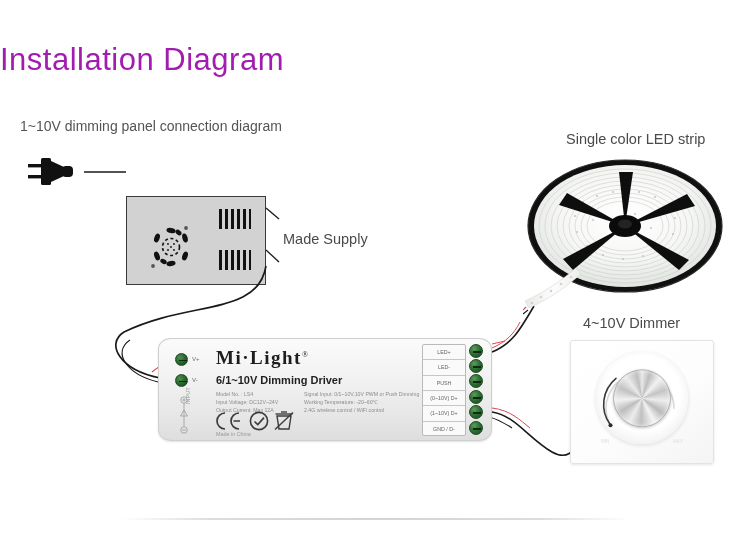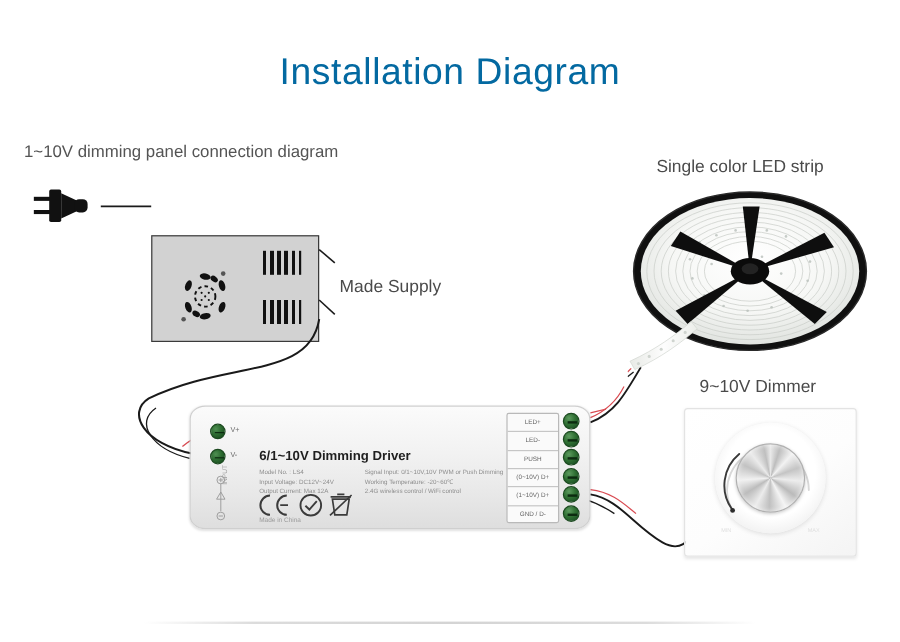--- a/index.html
+++ b/index.html
@@ -17,23 +17,23 @@
     background: #ffffff;
     overflow: hidden;
   }
 
   
   .page-title {
     position: absolute;
     left: 0;
     top: 42px;
     width: 750px;
-    text-align: center;
+    text-align: left;
     font-size: 31px;
-    color: #0369a1;
+    color: #a21caf;
     letter-spacing: 0.5px;
     font-weight: 400;
   }
 
   
   .label {
     position: absolute;
     font-size: 14.5px;
     color: #4a4a4a;
     white-space: nowrap;
@@ -477,21 +477,21 @@
         <circle cx="28" cy="133" r="1.3"></circle>
           <circle cx="18" cy="139" r="1.3"></circle>
         <circle cx="9" cy="145" r="1.3"></circle>
       </g>
 
       <path d="M3 149 L 0 152" stroke="#d94b52" stroke-width="1.1" fill="none"></path>
       <path d="M5 152 L 0 156" stroke="#1a1a1a" stroke-width="1.1" fill="none"></path>
     </svg>
   </div>
 
-  <div class="label" style="left:547px; top:131px;text-align:right;">Single color LED strip</div>
+  <div class="label" style="left:566px; top:131px;text-align:right;">Single color LED strip</div>
 
   <div class="driver">
     <div class="driver-body"></div>
 
     <div class="term-in" style="left:17px; top:15px;"></div>
     <div class="term-in-label" style="left:34px; top:18px;">V+</div>
 
     <div class="term-in" style="left:17px; top:36px;"></div>
     <div class="term-in-label" style="left:34px; top:39px;">V-</div>
 
@@ -501,20 +501,21 @@
         <line x1="6.2" y1="4" x2="9.8" y2="4" stroke="#9b9b9b" stroke-width="0.8"></line>
         <line x1="8" y1="2.2" x2="8" y2="5.8" stroke="#9b9b9b" stroke-width="0.8"></line>
         <line x1="8" y1="7" x2="8" y2="30" stroke="#9b9b9b" stroke-width="0.8"></line>
         <polygon points="8,14 4.5,20 11.5,20" fill="none" stroke="#9b9b9b" stroke-width="0.8"></polygon>
         <circle cx="8" cy="34" r="3.2" fill="none" stroke="#9b9b9b" stroke-width="0.8"></circle>
         <line x1="6.2" y1="34" x2="9.8" y2="34" stroke="#9b9b9b" stroke-width="0.8"></line>
       </svg>
     </div>
     <div class="input-text">INPUT</div>
 
+    <div class="brand"><span>Mi·Light</span><sup>®</sup></div>
 
     <div class="driver-model">6/1~10V Dimming Driver</div>
 
     <div class="spec-col spec-left">
       <div>Model No. : LS4</div>
       <div>Input Voltage: DC12V~24V</div>
       <div>Output Current: Max 12A</div>
     </div>
     <div class="spec-col spec-right">
       <div>Signal Input: 0/1~10V,10V PWM or Push Dimming</div>
@@ -581,17 +582,17 @@
         <circle cx="14.5" cy="73" r="2" fill="#2c2c2c"></circle>
       </svg>
       <div class="knob"></div>
     </div>
     <div class="dimmer-marks">
       <span class="dimmer-mark mark-min">MIN</span>
       <span class="dimmer-mark mark-max">MAX</span>
     </div>
   </div>
 
-  <div class="label" style="left:583px; top:315px;">9~10V Dimmer</div>
+  <div class="label" style="left:583px; top:315px;">4~10V Dimmer</div>
 
   <div class="footer-rule"></div>
 
 </div>
 
 </body></html>

